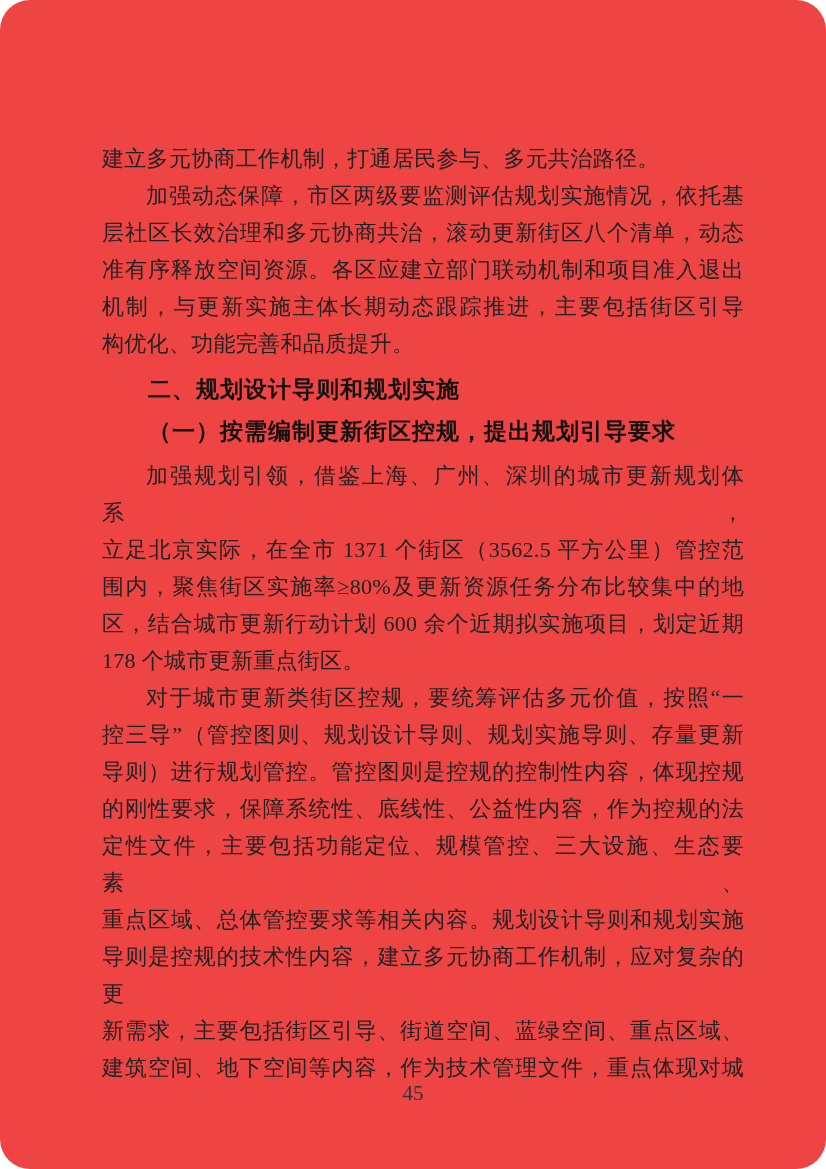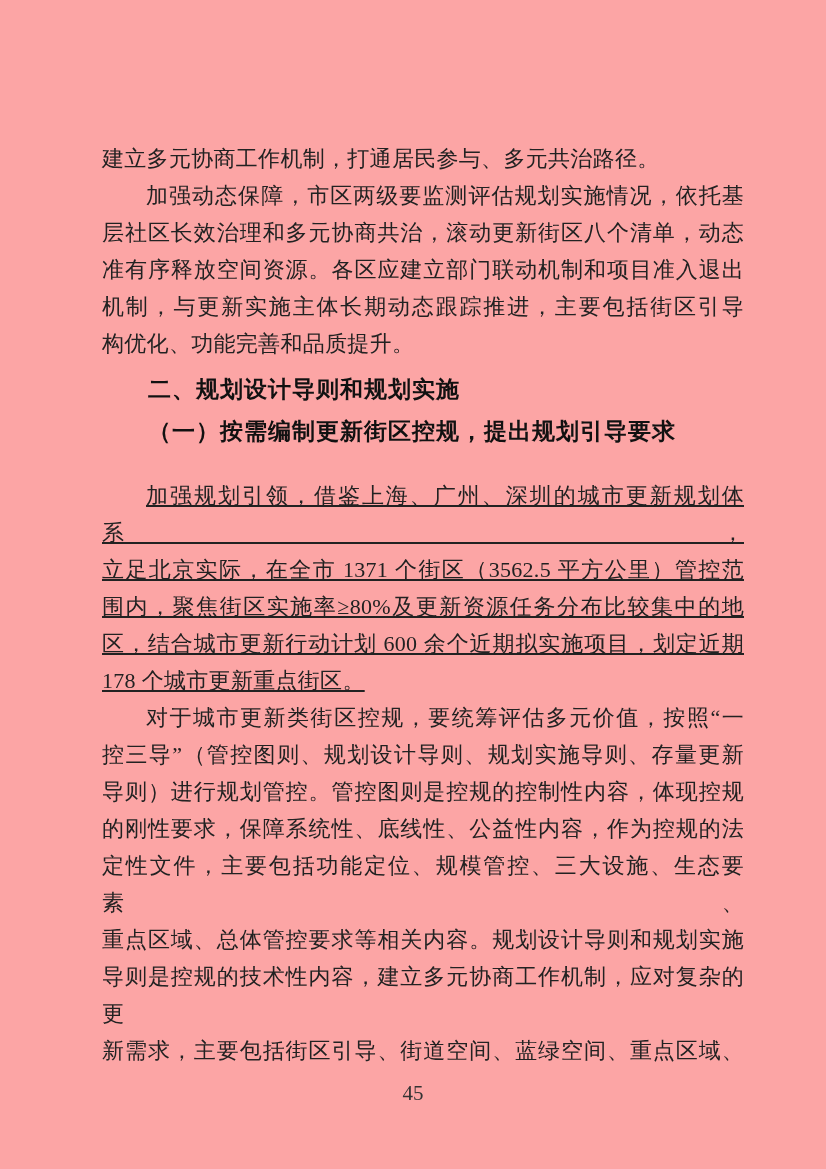--- a/index.html
+++ b/index.html
@@ -4,22 +4,23 @@
 <style>
   html, body { margin: 0; padding: 0; }
   body {
     width: 826px; height: 1169px;
     background: #ffffff;
     font-family: "Liberation Serif", "DejaVu Serif", serif;
   }
   .page {
     position: relative;
     width: 826px; height: 1169px;
-    background: #fca5a5;
+    background: #ef4444;
     overflow: hidden;
+    border-radius: 30px;
   }
   .content {
     position: absolute;
     left: 102px; top: 140px;
     width: 642px;
     font-size: 22px;
     line-height: 37px;
     color: #222222;
     letter-spacing: 0.3px;
   }
@@ -37,21 +38,21 @@
     font-family: "Liberation Sans", "DejaVu Sans", sans-serif;
     font-weight: 700;
     font-size: 23px;
     line-height: 40px;
     text-indent: 2em;
     color: #111111;
     letter-spacing: 1px;
   }
   .heading.h1 { margin-top: 7px; }
   .heading.h2 { margin-top: 2px; }
-  .para3 { margin-top: 26px; text-decoration: underline; }
+  .para3 { margin-top: 6px; }
   .page-number {
     position: absolute;
     left: 0; top: 1081px;
     width: 100%;
     text-align: center;
     font-family: "Liberation Serif", "DejaVu Serif", serif;
     font-size: 21px;
     color: #333333;
   }
 </style>
@@ -88,19 +89,20 @@
 
     <div>
       <div class="line indent">对于城市更新类街区控规，要统筹评估多元价值，按照“一</div>
       <div class="line">控三导”（管控图则、规划设计导则、规划实施导则、存量更新</div>
       <div class="line">导则）进行规划管控。管控图则是控规的控制性内容，体现控规</div>
       <div class="line">的刚性要求，保障系统性、底线性、公益性内容，作为控规的法</div>
       <div class="line">定性文件，主要包括功能定位、规模管控、三大设施、生态要素、</div>
       <div class="line">重点区域、总体管控要求等相关内容。规划设计导则和规划实施</div>
       <div class="line">导则是控规的技术性内容，建立多元协商工作机制，应对复杂的更</div>
       <div class="line">新需求，主要包括街区引导、街道空间、蓝绿空间、重点区域、</div>
+      <div class="line">建筑空间、地下空间等内容，作为技术管理文件，重点体现对城</div>
     </div>
 
   </div>
 
   <div class="page-number">45</div>
 
 </div>
 
 </body></html>

